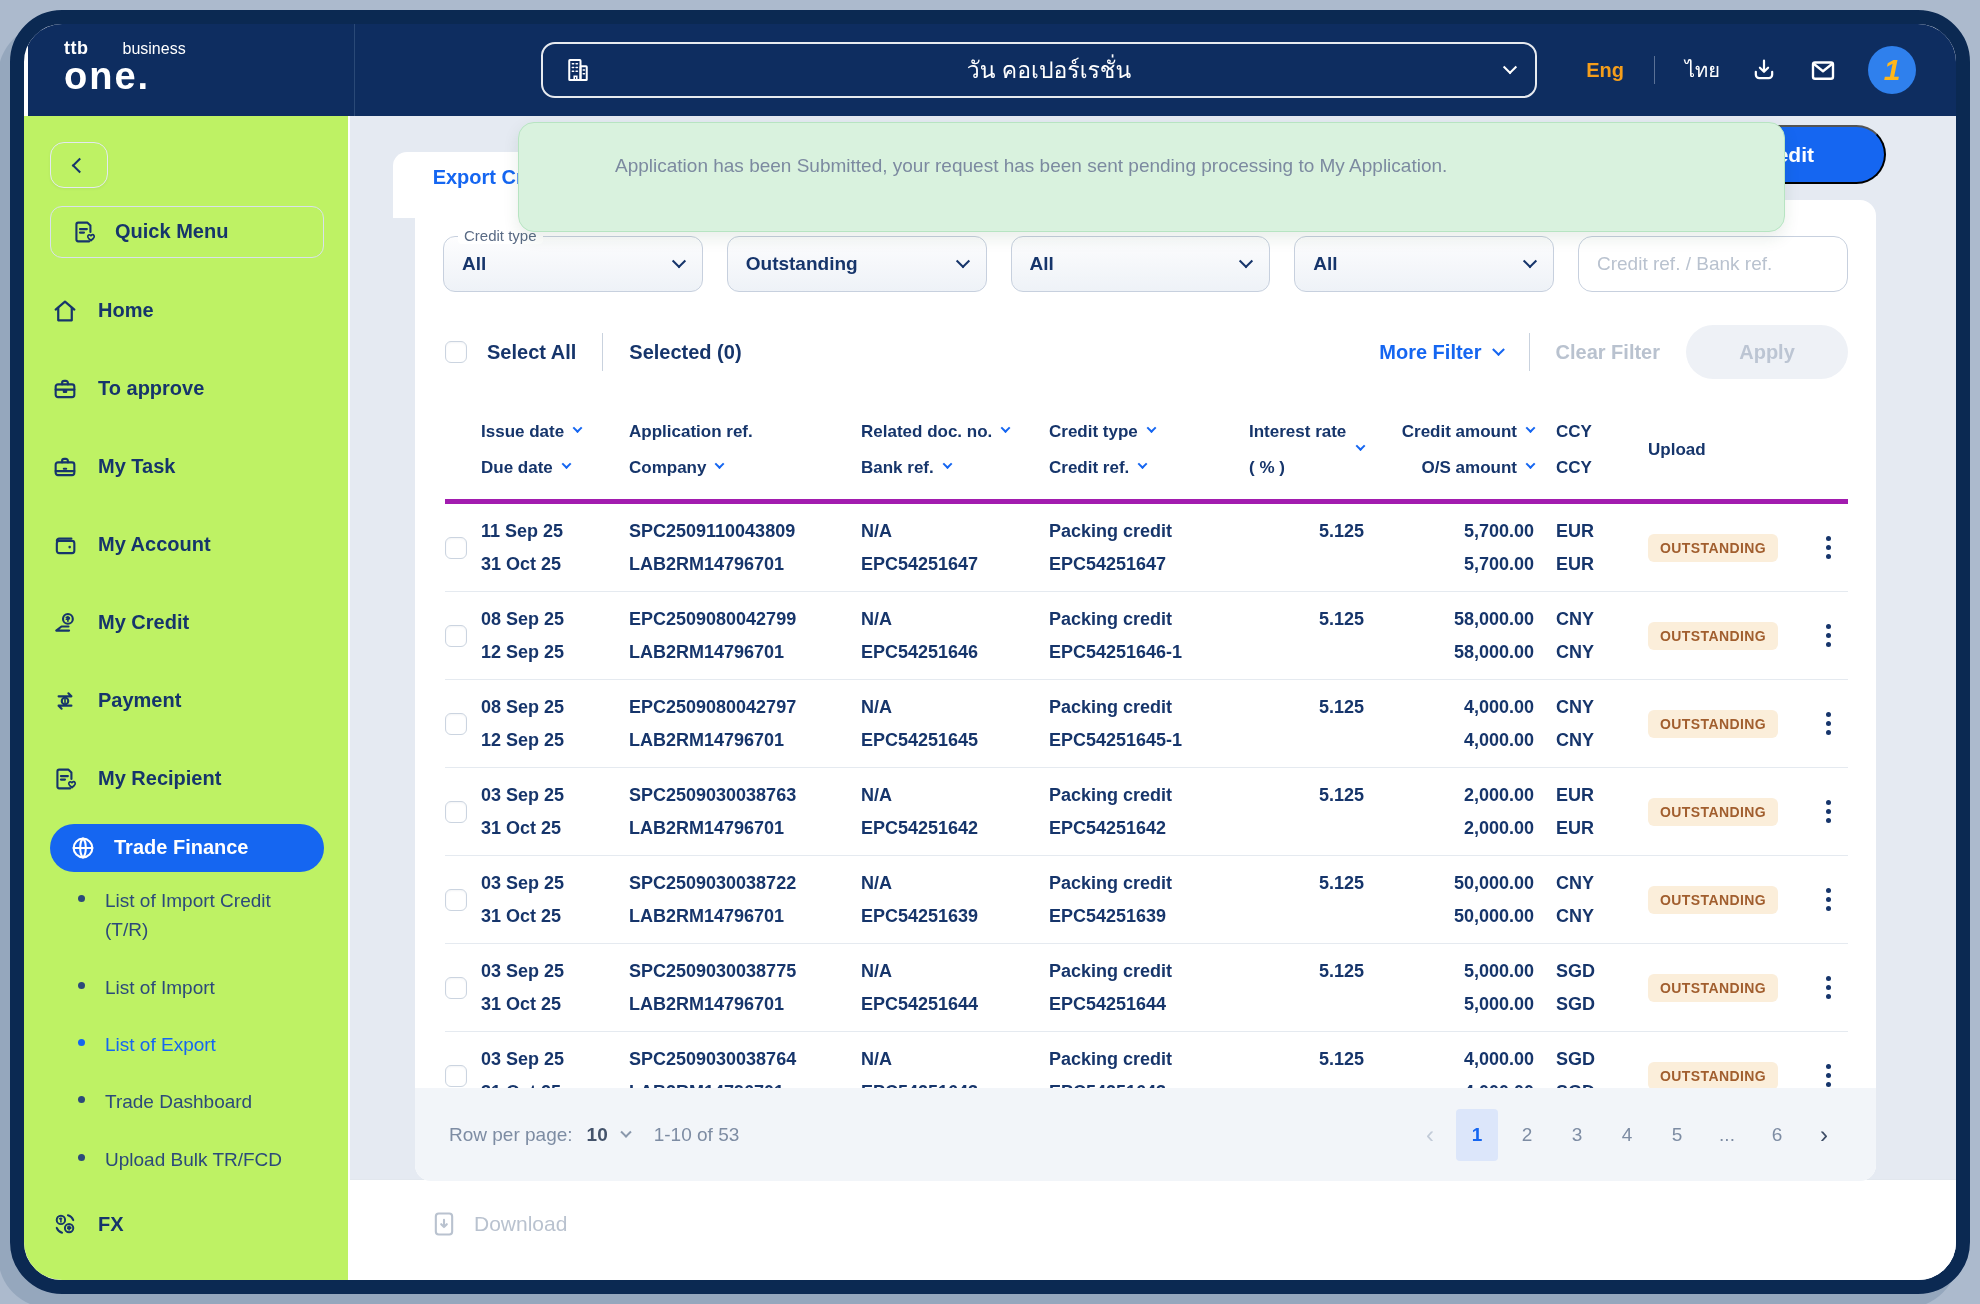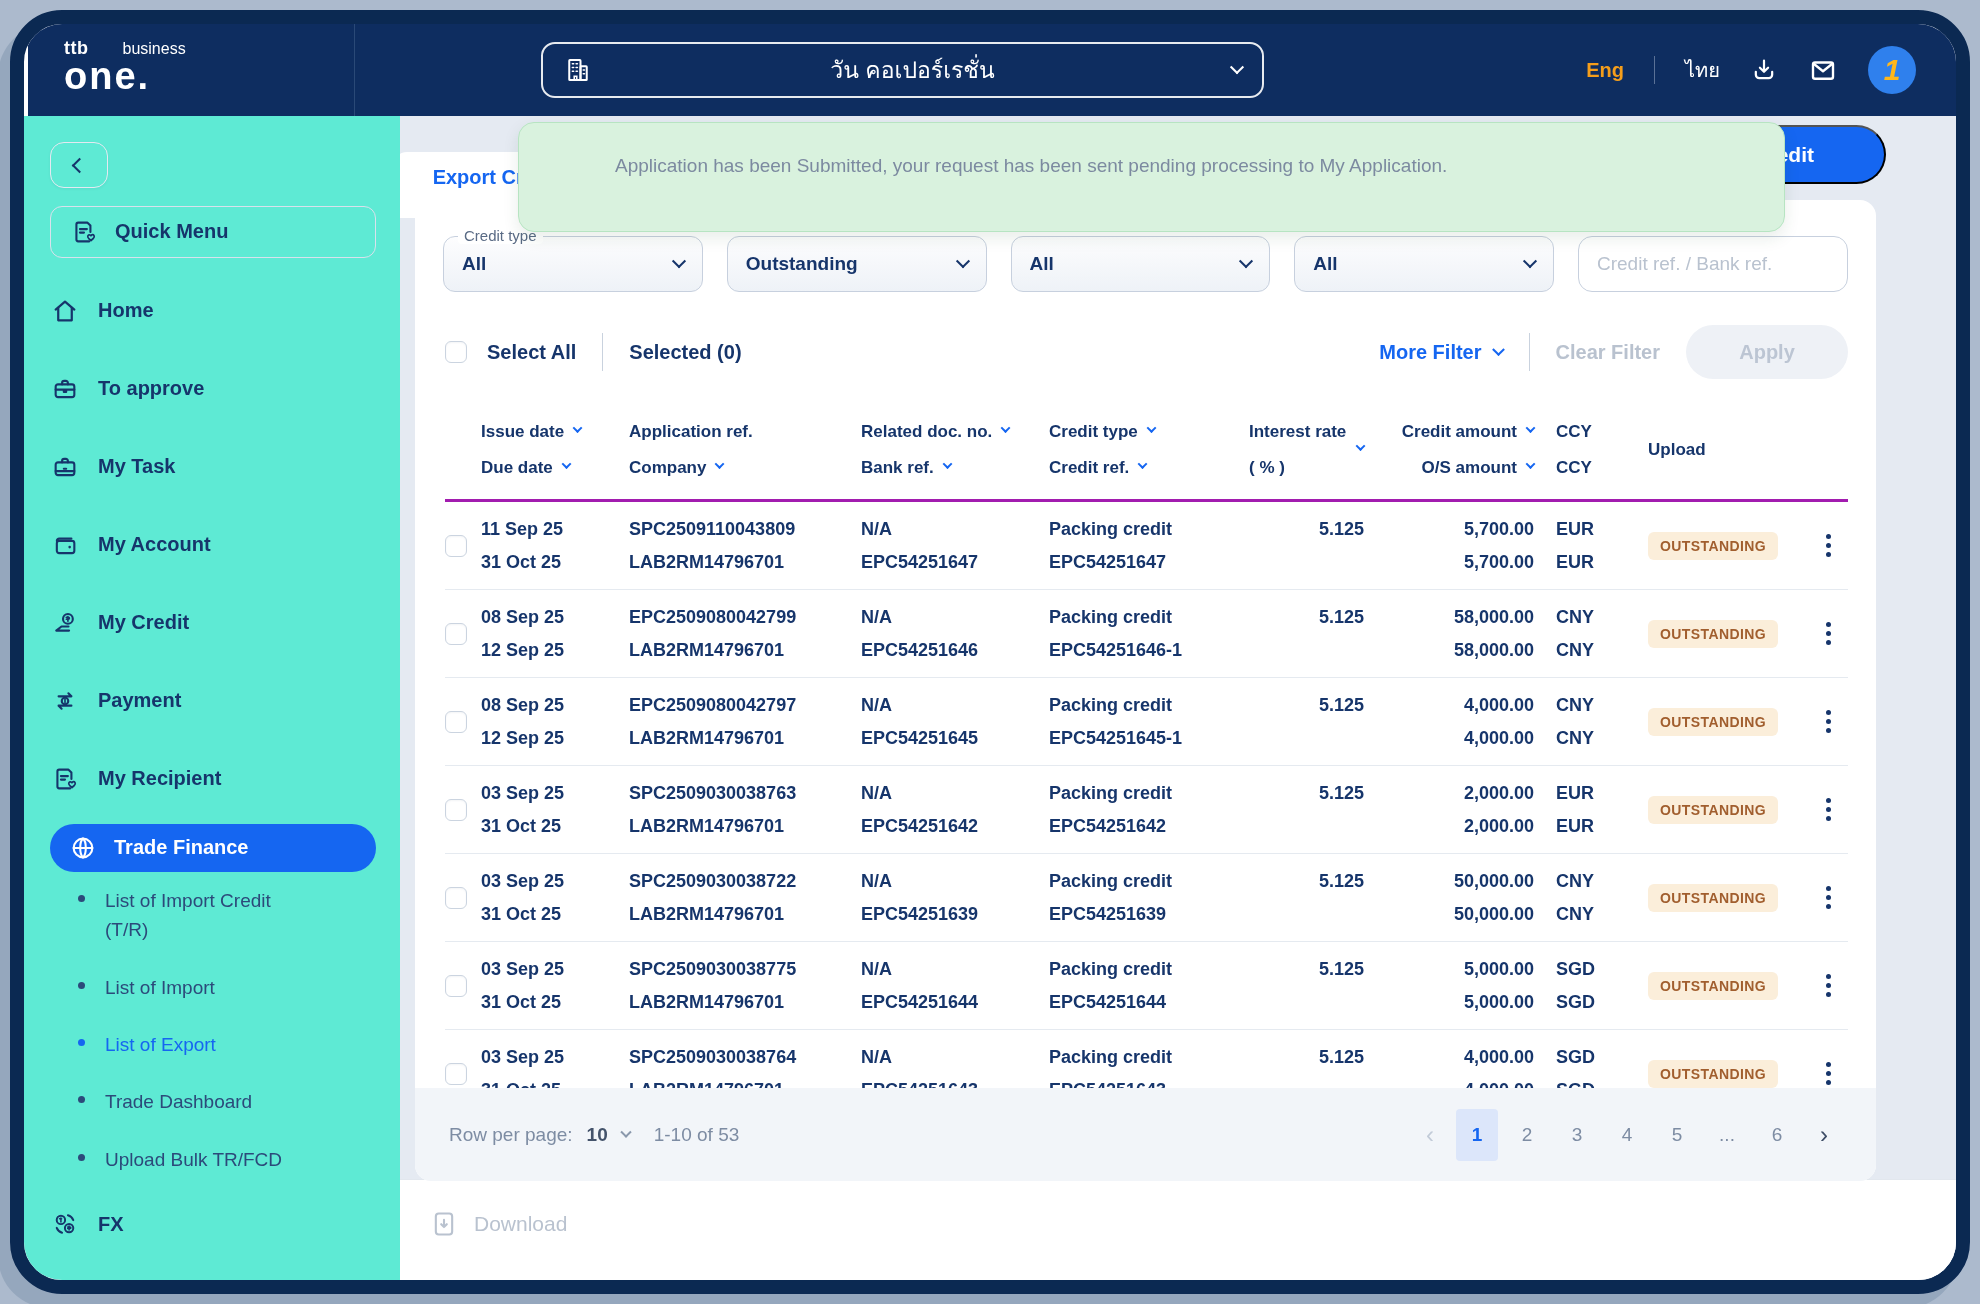--- a/index.html
+++ b/index.html
@@ -14,35 +14,35 @@
 
   
   .topbar { position:absolute; left:4px; top:0; right:0; height:92px; background:#0e2d60; z-index:30; }
   .topbar-divider { position:absolute; left:326px; top:0; width:1px; height:92px; background:#2a4977; }
   .logo { position:absolute; left:36px; top:14px; color:#fff; }
   .logo-line1 { font-size:18px; display:flex; gap:7px; align-items:baseline; }
   .logo-ttb { font-weight:800; letter-spacing:.5px; }
   .logo-business { font-weight:300; font-size:16px;padding-left:27px; }
   .logo-one { font-size:38px; font-weight:800; letter-spacing:2px; line-height:1; margin-top:-2px; }
   .company-pill {
-    position:absolute; left:513px; top:18px; width:723px; height:56px;
+    position:absolute; left:513px; top:18px; width:996px; height:56px;
     border:2px solid rgba(255,255,255,.9); border-radius:14px;
     display:flex; align-items:center; padding:0 20px; color:#fff; cursor:pointer;
   }
   .company-name { flex:1; text-align:center; font-size:23px; }
   .top-right { position:absolute; right:40px; top:0; height:92px; display:flex; align-items:center; gap:30px; }
   .lang-en { color:#f59e1b; font-size:20px; font-weight:700; }
   .lang-div { width:1px; height:28px; background:#5a7196; }
   .lang-th { color:#fff; font-size:20px; }
   .top-icon { color:#fff; display:flex; }
   .avatar { width:48px; height:48px; border-radius:50%; background:#2f80ed; display:flex; align-items:center; justify-content:center;
             color:#ffb71b; font-weight:800; font-size:30px; font-style:italic; }
 
   
-  .sidebar { position:absolute; left:0; top:92px; width:376px; bottom:0; background:#5eead4; z-index:20; padding:26px 24px 20px 26px; display:flex; flex-direction:column; }
+  .sidebar { position:absolute; left:0; top:92px; width:324px; bottom:0; background:#bef264; z-index:20; padding:26px 24px 20px 26px; display:flex; flex-direction:column; }
   .collapse-btn { width:58px; height:50px; border:1px solid #e4e9f1; border-radius:14px; display:flex; align-items:center; justify-content:center; box-shadow:0 1px 3px rgba(20,40,80,.06); }
   .chev-left { width:11px; height:11px; border-left:2.5px solid #16356b; border-bottom:2.5px solid #16356b; transform:rotate(45deg); }
   .quick-box { margin-top:18px; height:56px; border:1px solid #d9e1ec; border-radius:12px; display:flex; align-items:center; gap:16px; padding:0 18px; }
   .nav-item { height:78px; display:flex; align-items:center; gap:18px; color:#16356b; }
   .nav-label { font-size:20px; font-weight:700; color:#16356b; }
   .nav-icon { width:30px; display:flex; justify-content:center; color:#16356b; }
   .tf-pill { margin-top:6px; height:52px; background:#1566f1; border-radius:26px; display:flex; align-items:center; gap:16px; padding:0 18px; }
   .tf-pill .nav-label { color:#fff; }
   .sub-item { display:flex; gap:20px; padding:14px 0 14px 28px; align-items:flex-start; }
   .sub-bullet { width:7px; height:7px; border-radius:50%; background:#2c4a7a; margin-top:9px; flex:none; }
@@ -94,21 +94,21 @@
   .sel-all { margin-left:20px; font-size:20px; font-weight:700; color:#16356b; }
   .v-div { width:1px; height:38px; background:#c9d2de; margin:0 26px; }
   .sel-count { font-size:20px; font-weight:700; color:#16356b; }
   .more-filter { margin-left:auto; display:flex; align-items:center; gap:12px; color:#1566f1; font-size:20px; font-weight:700; cursor:pointer; }
   .chev-down.blue { border-color:#1566f1; width:9px; height:9px; }
   .clear-filter { font-size:20px; font-weight:700; color:#b9c2cf; margin-right:26px; }
   .apply-btn { width:162px; height:54px; border-radius:27px; background:#eef1f6; color:#bcc5d3; font-size:20px; font-weight:700; border:none; }
 
   
   .grid-cols { display:grid; grid-template-columns:36px 148px 232px 188px 200px 115px 170px 80px 200px 28px; align-items:center; }
-  .thead { margin:36px 28px 0 30px; padding-bottom:14px; border-bottom:3px solid #a21caf; }
+  .thead { margin:36px 28px 0 30px; padding-bottom:14px; border-bottom:5px solid #a21caf; }
   .th { font-size:17px; font-weight:700; color:#16356b; display:flex; align-items:center; gap:10px; line-height:2.1; }
   .th.r { justify-content:flex-end; }
   .sort-chev { width:7px; height:7px; border-right:2px solid #1566f1; border-bottom:2px solid #1566f1; transform:rotate(45deg) translate(-1px,-1px); margin-top:-4px; flex:none; }
   .ccy-pad { padding-left:22px; }
   .status-pad { padding-left:34px; }
 
   .trow { margin:0 28px 0 30px; height:88px; border-bottom:1px solid #e5eaf0; }
   .trow:last-of-type { border-bottom:none; }
   .cell { font-size:18px; font-weight:700; color:#16356b; line-height:1.85; }
   .cell.r { text-align:right; }

